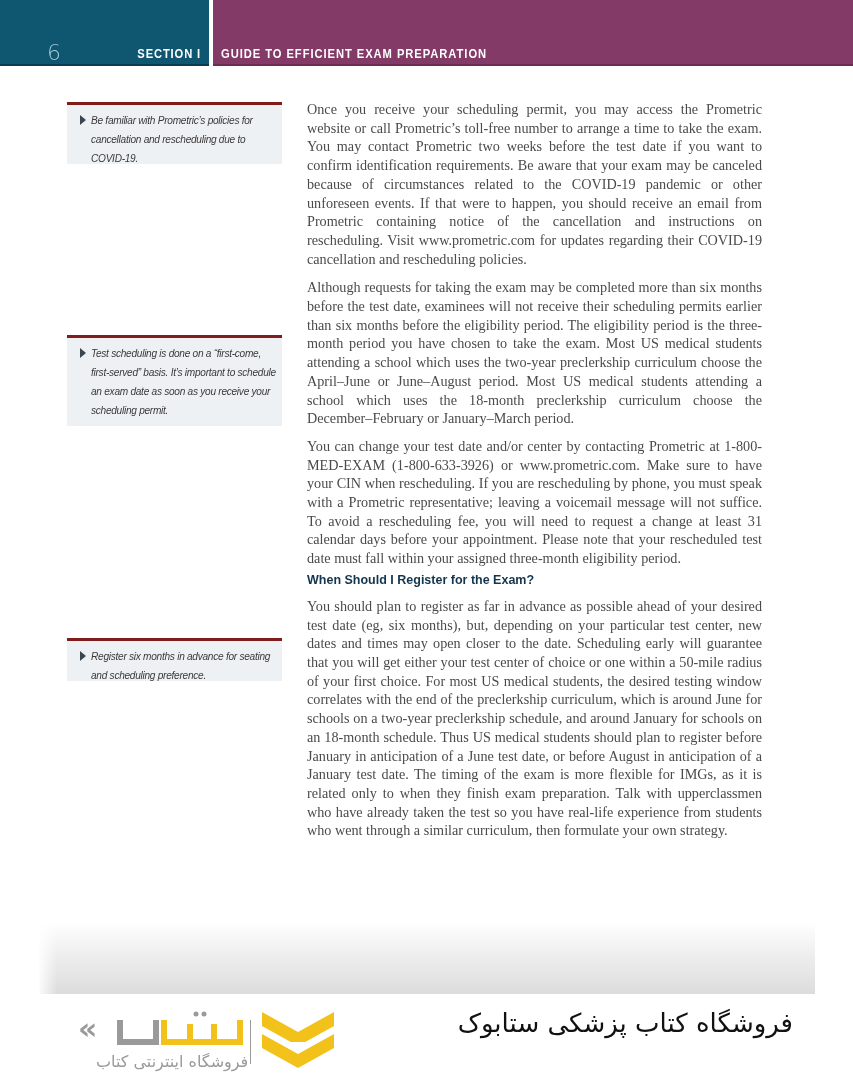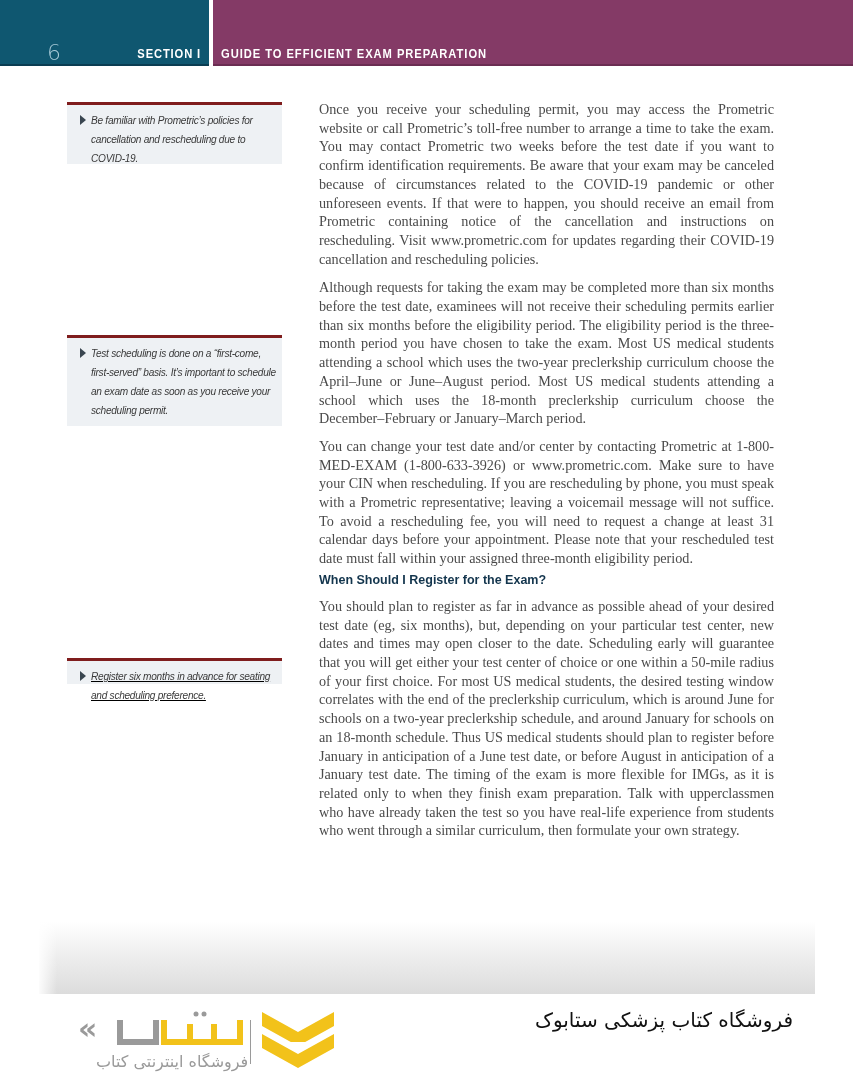--- a/index.html
+++ b/index.html
@@ -14,38 +14,38 @@
   .page-num { position: absolute; left: 47px; top: 40px; font-family: "DejaVu Sans", sans-serif; font-weight: 200; font-size: 22px; color: #a9cbd9; line-height: 26px; }
   .section-label { position: absolute; right: 8px; top: 46px; font-family: "Liberation Sans", sans-serif; font-weight: bold; font-size: 13px; letter-spacing: 1px; color: #ffffff; transform: scaleX(0.86); transform-origin: right center; white-space: nowrap; }
   .chapter-title { position: absolute; left: 8px; top: 46px; font-family: "Liberation Sans", sans-serif; font-weight: bold; font-size: 13px; letter-spacing: 1.1px; color: #ffffff; transform: scaleX(0.86); transform-origin: left center; white-space: nowrap; }
 
   
   .note { position: absolute; left: 67px; width: 215px; background: #eef1f4; border-top: 3px solid #7f1d1d; padding: 6px 8px 8px 12px; }
   .note .tri { position: absolute; left: 13px; top: 10px; width: 0; height: 0; border-top: 5px solid transparent; border-bottom: 5px solid transparent; border-left: 6px solid #3a4650; }
   .note p { margin-left: 12px; font-family: "Liberation Sans", sans-serif; font-style: italic; font-size: 11px; line-height: 19px; color: #3a3a3a; letter-spacing: -0.3px; transform: scaleX(0.92); transform-origin: left top; width: 205px; }
 
   
-  .main { position: absolute; left: 319px; top: 100px; width: 455px; }
+  .main { position: absolute; left: 307px; top: 100px; width: 455px; }
   .para { font-family: "Liberation Serif", serif; font-size: 14.2px; line-height: 18.7px; color: #4a4a4a; text-align: justify; hyphens: none; }
   .h3 { font-family: "Liberation Sans", sans-serif; font-weight: bold; font-size: 12.5px; color: #13354d; line-height: 16px; }
 
   
   .fade-band { position: absolute; left: 39px; top: 922px; width: 776px; height: 72px;
     background: linear-gradient(to bottom, #ffffff 0%, #f2f2f2 35%, #dcdcdc 100%); }
   .fade-band::before { content: ""; position: absolute; left: 0; top: 0; width: 18px; height: 100%; background: linear-gradient(to right, rgba(255,255,255,0.9), rgba(255,255,255,0)); }
 
   
   .footer { position: absolute; left: 0; top: 994px; width: 853px; height: 86px; background: #ffffff; }
   .logo-wrap { position: absolute; left: 78px; top: 12px; width: 260px; height: 70px; }
   .logo-chev { position: absolute; left: 0; top: 8px; font-family: "DejaVu Sans", sans-serif; font-weight: bold; font-size: 30px; color: #9a9a9a; line-height: 30px; }
   .logo-word { position: absolute; left: 38px; top: 4px; width: 128px; height: 38px; }
   .logo-sub { position: absolute; left: 18px; top: 46px; font-family: "DejaVu Sans", sans-serif; font-size: 16px; color: #9a9a9a; direction: rtl; white-space: nowrap; }
   .logo-div { position: absolute; left: 172px; top: 14px; width: 1px; height: 44px; background: #9a9a9a; }
   .logo-mark { position: absolute; left: 182px; top: 2px; }
-  .store-fa { position: absolute; right: 60px; top: 14px; font-family: "DejaVu Sans", sans-serif; font-size: 20px; color: #111111; direction: rtl; white-space: nowrap; }
+  .store-fa { position: absolute; right: 60px; top: 14px; font-family: "DejaVu Sans", sans-serif; font-size: 26px; color: #111111; direction: rtl; white-space: nowrap; }
   .store-url { position: absolute; left: 440px; top: 48px; font-family: "DejaVu Sans", sans-serif; font-size: 23px; letter-spacing: 7.3px; color: #111111; white-space: nowrap; }
   .store-url .acc { color: #f2c21a; }
 </style>
 </head>
 <body>
 
 <div class="header">
   <div class="hdr-left">
     <span class="page-num">6</span>
     <span class="section-label">SECTION I</span>
@@ -57,21 +57,21 @@
 </div>
 
 <div class="note" style="top:102px;height:62px;">
   <span class="tri"></span>
   <p>Be familiar with Prometric’s policies for cancellation and rescheduling due to COVID-19.</p>
 </div>
 <div class="note" style="top:335px;height:91px;">
   <span class="tri"></span>
   <p>Test scheduling is done on a “first-come, first-served” basis. It’s important to schedule an exam date as soon as you receive your scheduling permit.</p>
 </div>
-<div class="note" style="top:658px;height:26px;text-decoration:underline;">
+<div class="note" style="top:638px;height:43px;">
   <span class="tri"></span>
   <p>Register six months in advance for seating and scheduling preference.</p>
 </div>
 
 <div class="main">
   <p class="para">Once you receive your scheduling permit, you may access the Prometric website or call Prometric’s toll-free number to arrange a time to take the exam. You may contact Prometric two weeks before the test date if you want to confirm identification requirements. Be aware that your exam may be canceled because of circumstances related to the COVID-19 pandemic or other unforeseen events. If that were to happen, you should receive an email from Prometric containing notice of the cancellation and instructions on rescheduling. Visit www.prometric.com for updates regarding their COVID-19 cancellation and rescheduling policies.</p>
   <p class="para" style="margin-top:10px;">Although requests for taking the exam may be completed more than six months before the test date, examinees will not receive their scheduling permits earlier than six months before the eligibility period. The eligibility period is the three-month period you have chosen to take the exam. Most US medical students attending a school which uses the two-year preclerkship curriculum choose the April–June or June–August period. Most US medical students attending a school which uses the 18-month preclerkship curriculum choose the December–February or January–March period.</p>
 
   <p class="para" style="margin-top:9px;">You can change your test date and/or center by contacting Prometric at 1-800-MED-EXAM (1-800-633-3926) or www.prometric.com. Make sure to have your CIN when rescheduling. If you are rescheduling by phone, you must speak with a Prometric representative; leaving a voicemail message will not suffice. To avoid a rescheduling fee, you will need to request a change at least 31 calendar days before your appointment. Please note that your rescheduled test date must fall within your assigned three-month eligibility period.</p>
 

